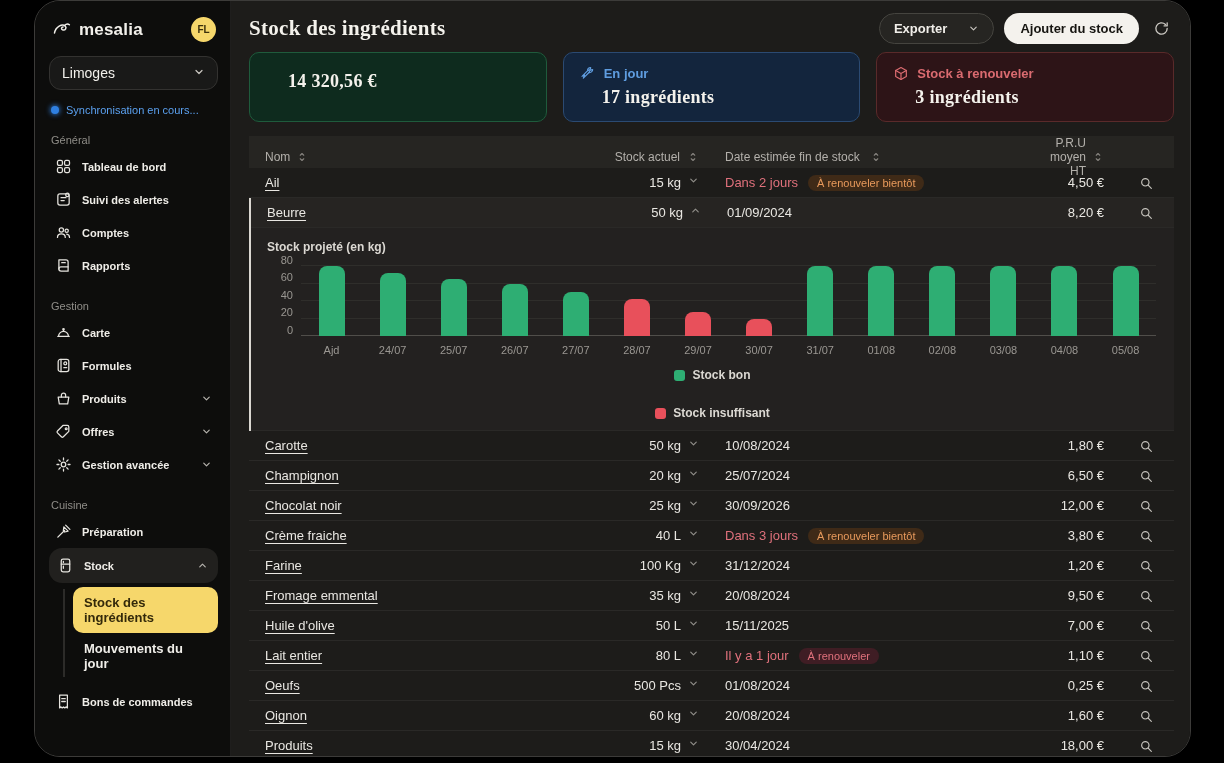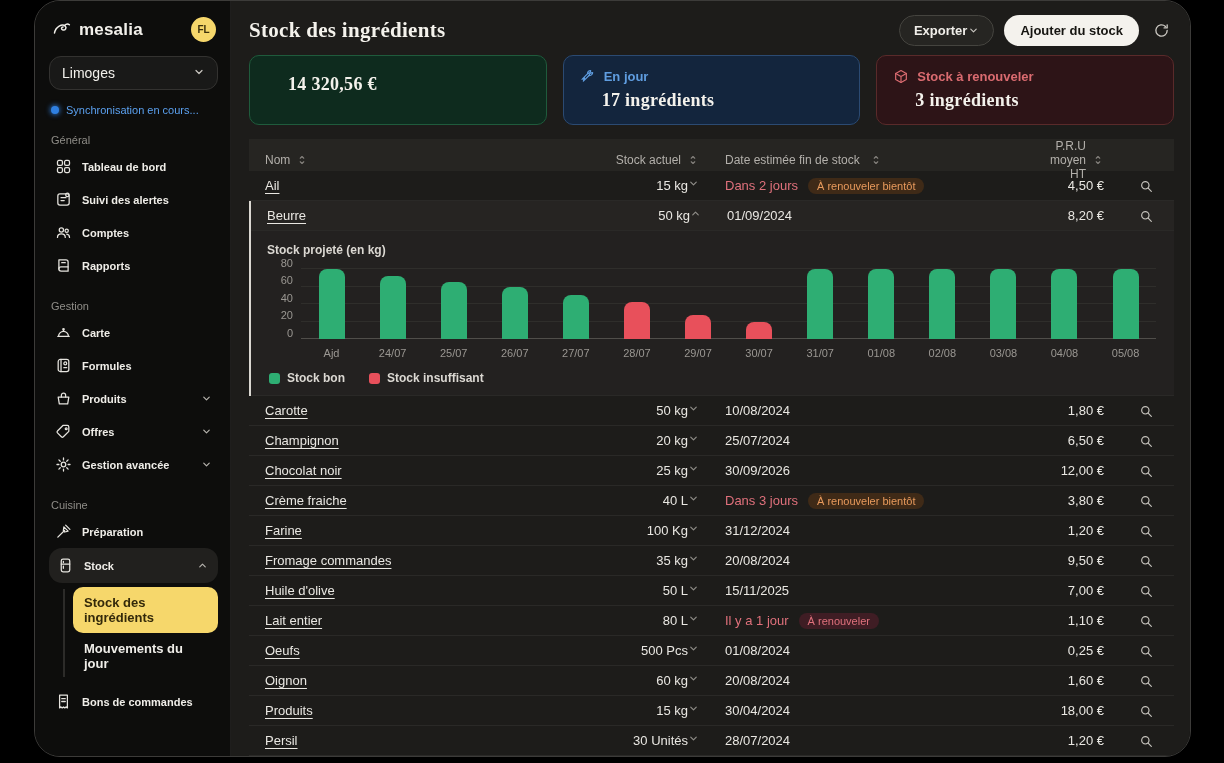--- a/index.html
+++ b/index.html
@@ -34,21 +34,21 @@
   .subtree:before { content:""; position:absolute; left:0; top:2px; bottom:2px; width:2px; background:#2c2b29; }
   .sub-item { padding:8px 11px; font-size:13px; font-weight:600; color:#efede8; border-radius:10px; cursor:pointer; }
   .sub-item.active { background:#f6d76b; color:#33290a; }
 
   
   .main { flex:1; background:#1d1c1a; padding:12px 16px 0 18px; display:flex; flex-direction:column; min-width:0; }
   .main-header { display:flex; align-items:center; height:40px; }
   .page-title { font-family:"Liberation Serif", serif; font-weight:700; font-size:21px;
                 color:#f4f2ec; letter-spacing:.3px; }
   .header-actions { margin-left:auto; display:flex; align-items:center; gap:10px; }
-  .btn-export { display:flex; align-items:center; gap:1px; background:#262522; border:1px solid #45443f;
+  .btn-export { display:flex; align-items:center; gap:21px; background:#262522; border:1px solid #45443f;
                 border-radius:17px; color:#f0eee9; font-size:13px; font-weight:600; padding:7px 14px; cursor:pointer; }
   .btn-export .chev { display:flex; color:#cbc8c2; }
   .btn-add { background:#f4f2ed; color:#161511; border:none; border-radius:17px; font-size:13px;
              font-weight:700; padding:8px 16px; cursor:pointer; font-family:"Liberation Sans",sans-serif; }
   .icon-btn { background:none; border:none; color:#c9c6c0; display:flex; cursor:pointer; padding:4px; }
 
   
   .cards { margin-top:8px; display:grid; grid-template-columns:1fr 1fr 1fr; gap:16px; }
   .card { border-radius:10px; padding:12px 16px 13px; }
   .card-label { display:flex; align-items:center; gap:8px; font-size:13px; font-weight:600; }
@@ -68,21 +68,21 @@
   .thead { background:#262522; height:32px; color:#b3b0ab; font-size:12px; }
   .th { display:flex; align-items:center; gap:6px; cursor:pointer; }
   .th .sorticn { display:flex; color:#86837e; }
   .th.c-name { padding-left:16px; }
   .th.c-stock { justify-content:flex-end; }
   .th.c-date { padding-left:26px; }
   .th.c-price { justify-content:flex-end; padding-right:14px; }
   .trow { height:30px; border-bottom:1px solid #2a2927; font-size:13px; color:#e9e7e2; }
   .c-name { padding-left:16px; }
   .row-name { color:#e9e7e2; text-decoration:underline; text-underline-offset:3px; cursor:pointer; }
-  .c-stock { display:flex; justify-content:flex-end; }
+  .c-stock { display:flex; justify-content:flex-end; gap:7px; }
   .c-stock .chev { display:flex; color:#8f8d88; cursor:pointer; }
   .c-date { padding-left:26px; display:flex; align-items:center; gap:10px; }
   .date-alert { color:#e0717c; }
   .badge { font-size:11px; padding:2px 9px; border-radius:999px; white-space:nowrap; }
   .badge.warning { background:#3f2a17; color:#e89a5c; }
   .badge.danger { background:#3f1d24; color:#e0717c; }
   .c-price { text-align:right; padding-right:14px; }
   .c-zoom { display:flex; justify-content:center; color:#c4c1bb; cursor:pointer; }
   .expanded-block { border-left:2px solid #dad7d1; }
   .expanded-block .trow { background:#262422; }
@@ -94,21 +94,21 @@
   .gridline { position:absolute; left:0; right:0; height:1px; background:#2f2e2b; }
   .gridline.zero { background:#504e4a; }
   .ylabel { position:absolute; left:-34px; width:26px; text-align:right; font-size:11px;
             color:#9a9792; transform:translateY(-50%); }
   .bars { position:absolute; inset:0; display:flex; align-items:flex-end; }
   .slot { flex:1; display:flex; justify-content:center; align-items:flex-end; height:100%; }
   .bar { width:26px; border-radius:8px 8px 0 0; }
   .xlabels { margin-left:34px; display:flex; margin-top:8px; }
   .xlabels .slot { height:auto; }
   .xlabel { font-size:11px; color:#9a9792; }
-  .legend { margin:12px 0 2px 2px; display:flex; gap:24px; align-items:center; }
+  .legend { margin:12px 0 2px 2px; display:flex; gap:24px; align-items:center;flex-direction:column; }
   .legend-item { display:flex; align-items:center; gap:7px; font-size:12px; font-weight:600; color:#dbd8d2; }
   .swatch { width:11px; height:11px; border-radius:3px; }
 </style>
 </head>
 <body>
 
 <div class="frame">
 
   <aside class="sidebar">
     <div class="logo-row">
@@ -639,21 +639,21 @@
           </div>
           <div class="c-price">1,20 €</div>
           <div class="c-zoom">
             <svg width="16" height="16" viewBox="0 0 24 24" fill="none" stroke="currentColor" stroke-width="1.8" stroke-linecap="round" stroke-linejoin="round">
               <circle cx="11" cy="11" r="5.5"></circle>
               <path d="M15.2 15.2 20 20"></path>
             </svg>
           </div>
         </div>
         <div class="trow">
-          <div class="c-name"><a class="row-name">Fromage commandes</a></div>
+          <div class="c-name"><a class="row-name">Fromage emmental</a></div>
           <div class="c-stock">
             <span>35 kg</span>
             <span class="chev">
               <svg width="11" height="11" viewBox="0 0 24 24" fill="none" stroke="currentColor" stroke-width="2.6" stroke-linecap="round" stroke-linejoin="round">
                 <path d="M6 9l6 6 6-6"></path>
               </svg>
             </span>
           </div>
           <div class="c-date">
             <span class="">20/08/2024</span>

